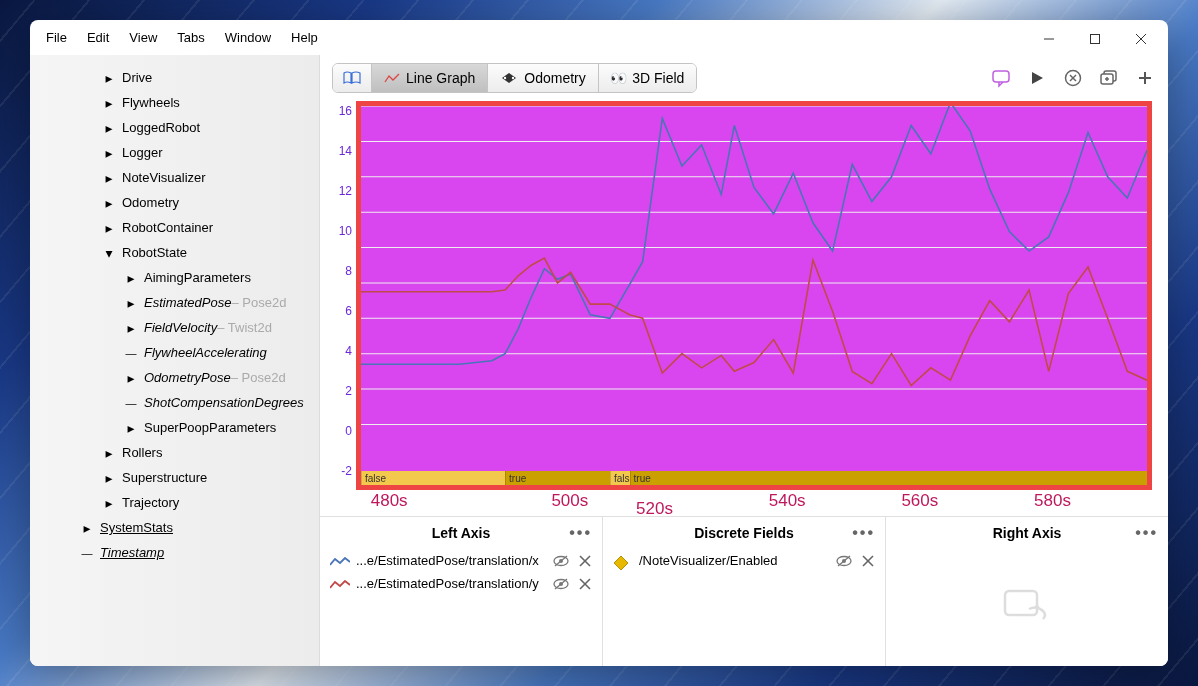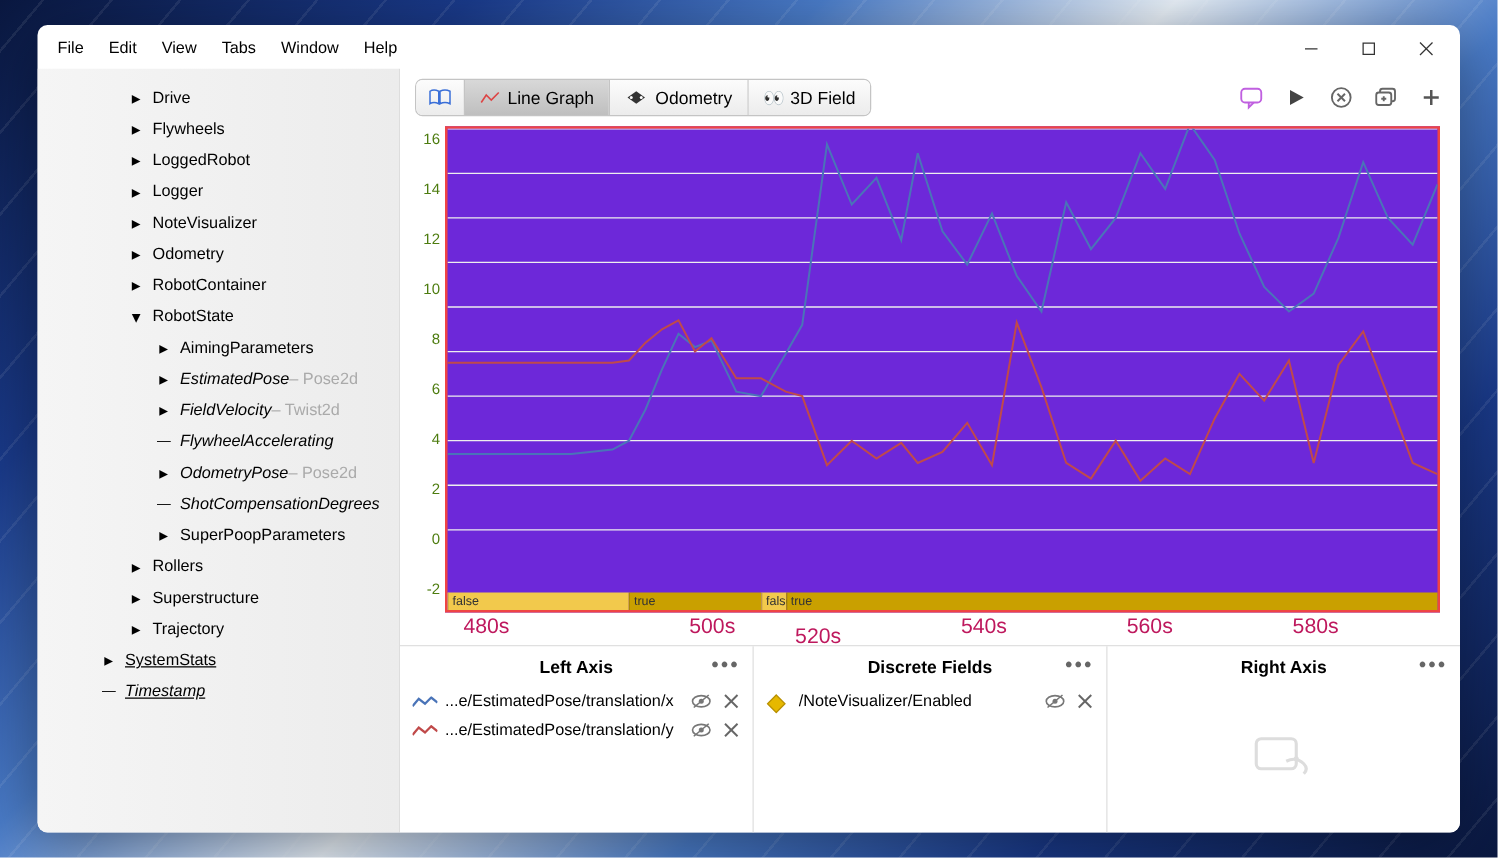--- a/index.html
+++ b/index.html
@@ -24,23 +24,23 @@
 .main { flex: 1; display: flex; flex-direction: column; background: #fff; min-width: 0; }
 .topbar { display: flex; align-items: center; padding: 8px 12px; gap: 4px; }
 .tabgroup { display: flex; border: 1px solid #c4c4c4; border-radius: 6px; overflow: hidden; }
 .tabseg { padding: 6px 12px; display: flex; align-items: center; gap: 6px; border-right: 1px solid #c4c4c4; background: linear-gradient(#fcfcfc,#ececec); font-size: 14px; }
 .tabseg:last-child { border-right: none; }
 .tabseg.active { background: linear-gradient(#d8d8d8,#bfbfbf); }
 .tabseg.book { padding: 6px 10px; }
 .topright { display: flex; gap: 14px; align-items: center; }
 .icon-btn { width: 22px; height: 22px; display: flex; align-items: center; justify-content: center; }
 .chart-area { flex: 1; display: flex; padding: 0 16px 4px 8px; min-height: 0; }
-.ylabels { width: 28px; display: flex; flex-direction: column; justify-content: space-between; align-items: flex-end; padding: 3px 4px 34px 0; font-size: 12px; color: #4d7c0f; }
+.ylabels { width: 28px; display: flex; flex-direction: column; justify-content: space-between; align-items: flex-end; padding: 3px 4px 34px 0; font-size: 12px; color: #6d28d9; }
 .plotbox { flex: 1; display: flex; flex-direction: column; }
-.plot { flex: 1; border: 2px solid #ef4444; position: relative; background: #6d28d9; }
+.plot { flex: 1; border: 5px solid #ef4444; position: relative; background: #d946ef; }
 .discrete-bar { position: absolute; bottom: 0; left: 0; right: 0; height: 14px; display: flex; font-size: 10px; color: #333; }
 .dseg { display: flex; align-items: center; padding-left: 4px; box-shadow: inset 1px 0 0 rgba(0,0,0,0.15); }
 .xlabels { height: 22px; display: flex; justify-content: space-between; align-items: center; padding: 2px 0; font-size: 17px; color: #be185d; }
 .panels { height: 150px; display: flex; border-top: 1px solid #e0e0e0; }
 .panel { flex: 1; border-right: 1px solid #e0e0e0; display: flex; flex-direction: column; }
 .panel:last-child { border-right: none; }
 .panel-head { display: flex; align-items: center; justify-content: center; padding: 8px; position: relative; font-weight: 600; font-size: 14px; }
 .panel-head .more { position: absolute; right: 10px; font-size: 16px; letter-spacing: 2px; color: #666; }
 .panel-body { flex: 1; overflow: auto; }
 .field-row { display: flex; align-items: center; padding: 4px 10px; gap: 8px; font-size: 13px; }

